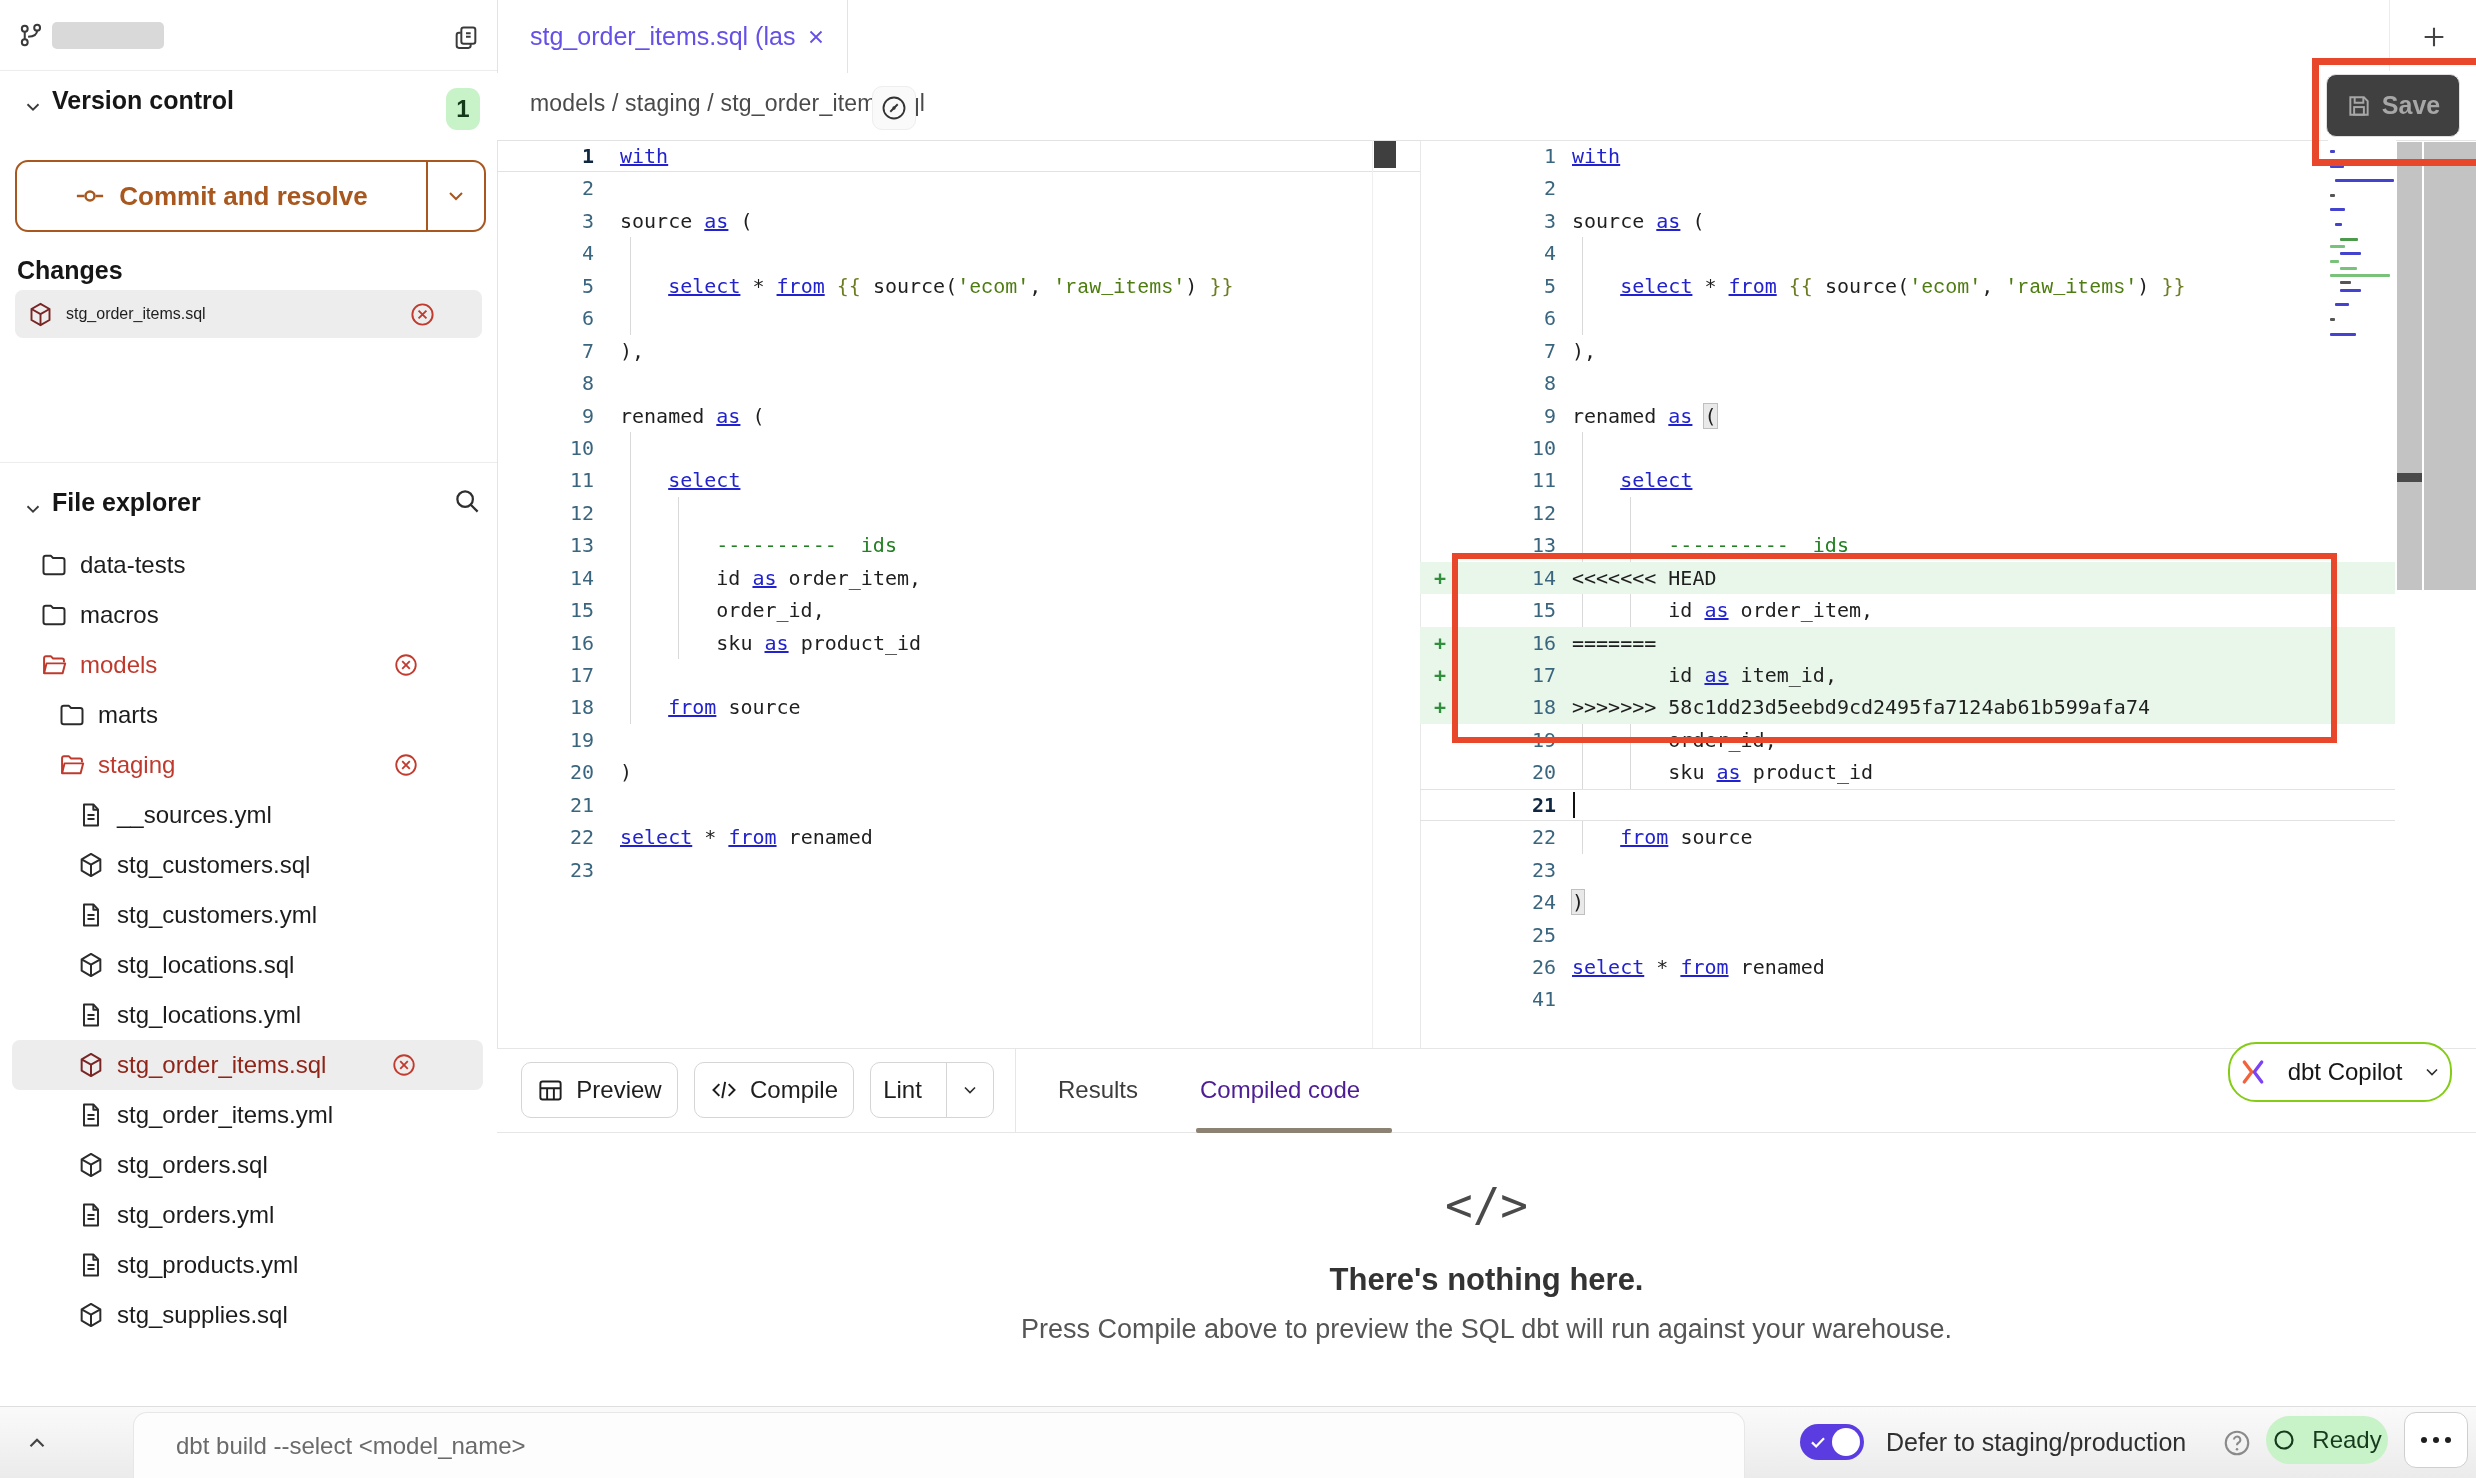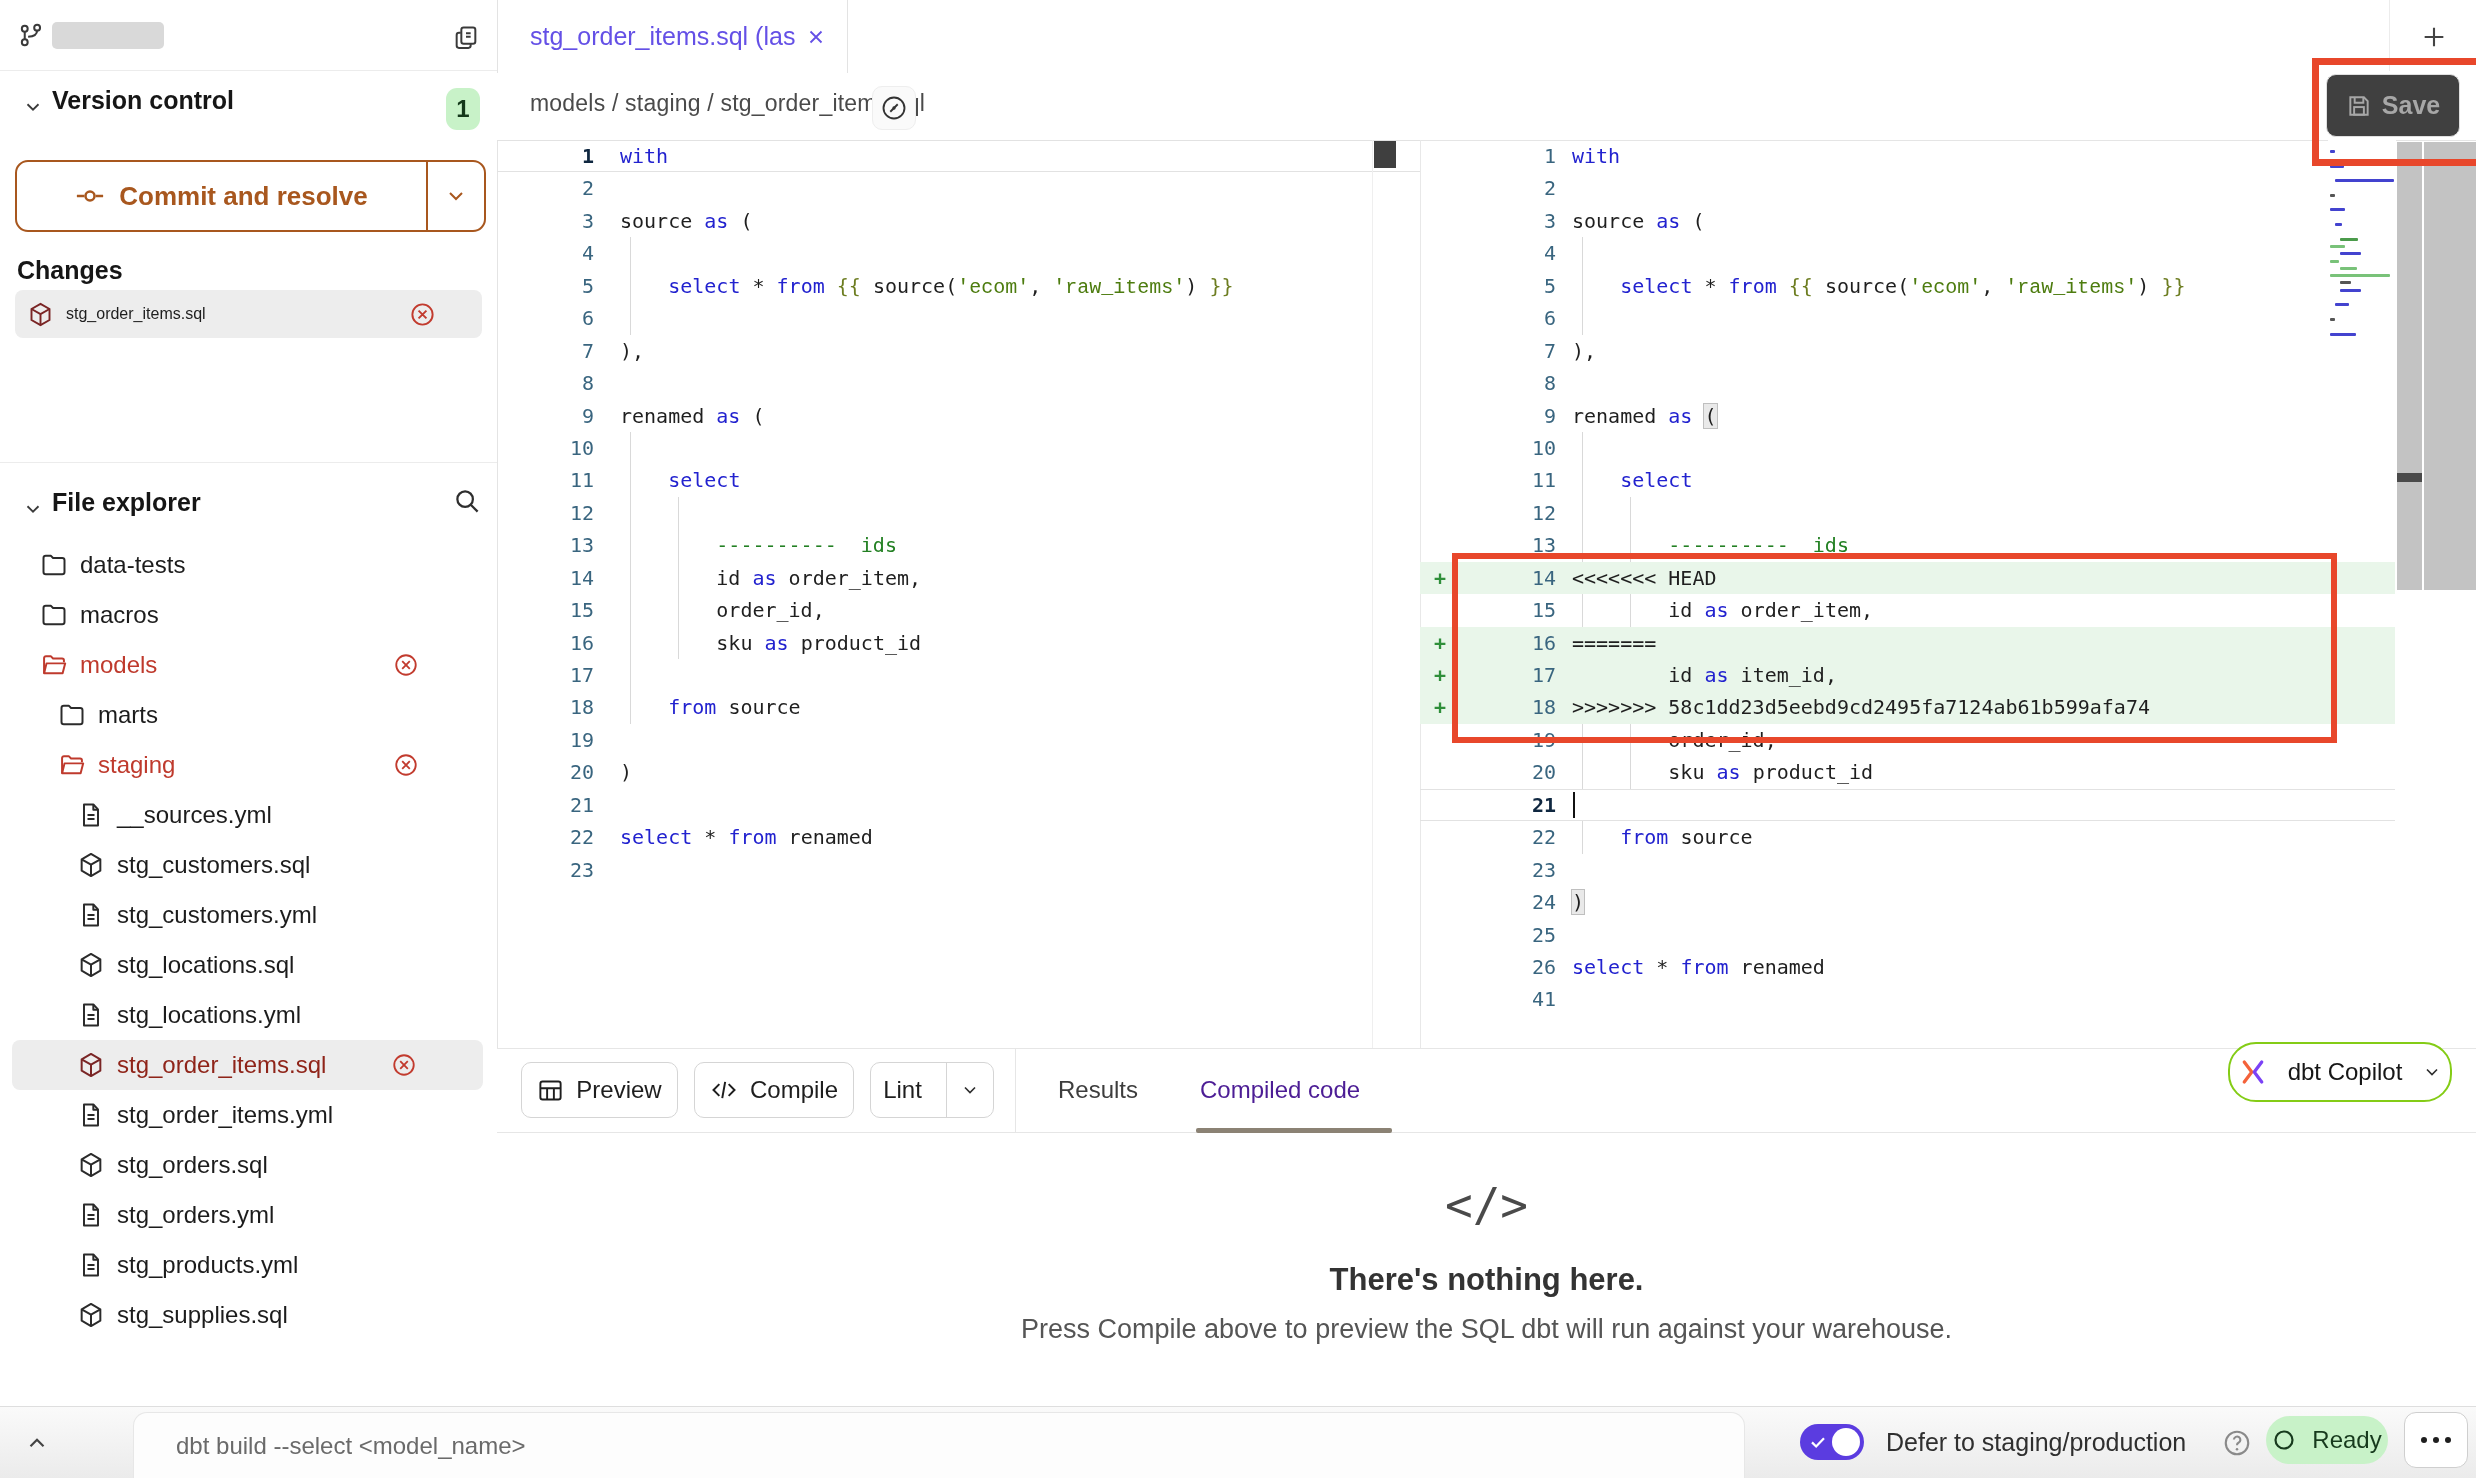--- a/index.html
+++ b/index.html
@@ -54,21 +54,21 @@
   .cl.cur{box-shadow:inset 0 1px 0 #e2e2e2, inset 0 -1px 0 #e2e2e2;}
   .gut-mark{display:inline-block;width:60px;text-align:left;padding-left:14px;box-sizing:border-box;
             color:#2f8f3a;font-weight:700;}
   .gut-num{display:inline-block;text-align:right;color:#39657f;}
   #pane-left .gut-num{width:97px;}
   #pane-right .gut-num{width:76px;}
   .cl.cur .gut-num,.cl.curleft .gut-num{color:#0f2740;font-weight:700;}
   .code{display:inline-block;}
   #pane-left .code{margin-left:26px;}
   #pane-right .code{margin-left:16px;}
-  .tk-k{color:#2222cf;}
+  .tk-k{color:#2222cf;text-decoration:underline;}
   .tk-t{color:#1f1f1f;}
   .tk-s{color:#4d7c0f;font-family:Liberation Mono, monospace;}
   .tk-j{color:#6d7d21;}
   .tk-c{color:#238023;}
   .tk-b{background:#e9e9e9;box-shadow:0 0 0 1px #bfbfbf;}
   .guide{position:absolute;top:0;bottom:0;width:0;border-left:1px solid #d9d9d9;}
   .cursor-bar{position:absolute;width:2px;background:#111;top:3px;bottom:3px;}
   #left-scroll-line{left:1372px;top:140px;width:1px;height:908px;background:#efefef;}
   #left-scroll-thumb{left:1374px;top:141px;width:22px;height:27px;background:#3f3f3f;}
 

